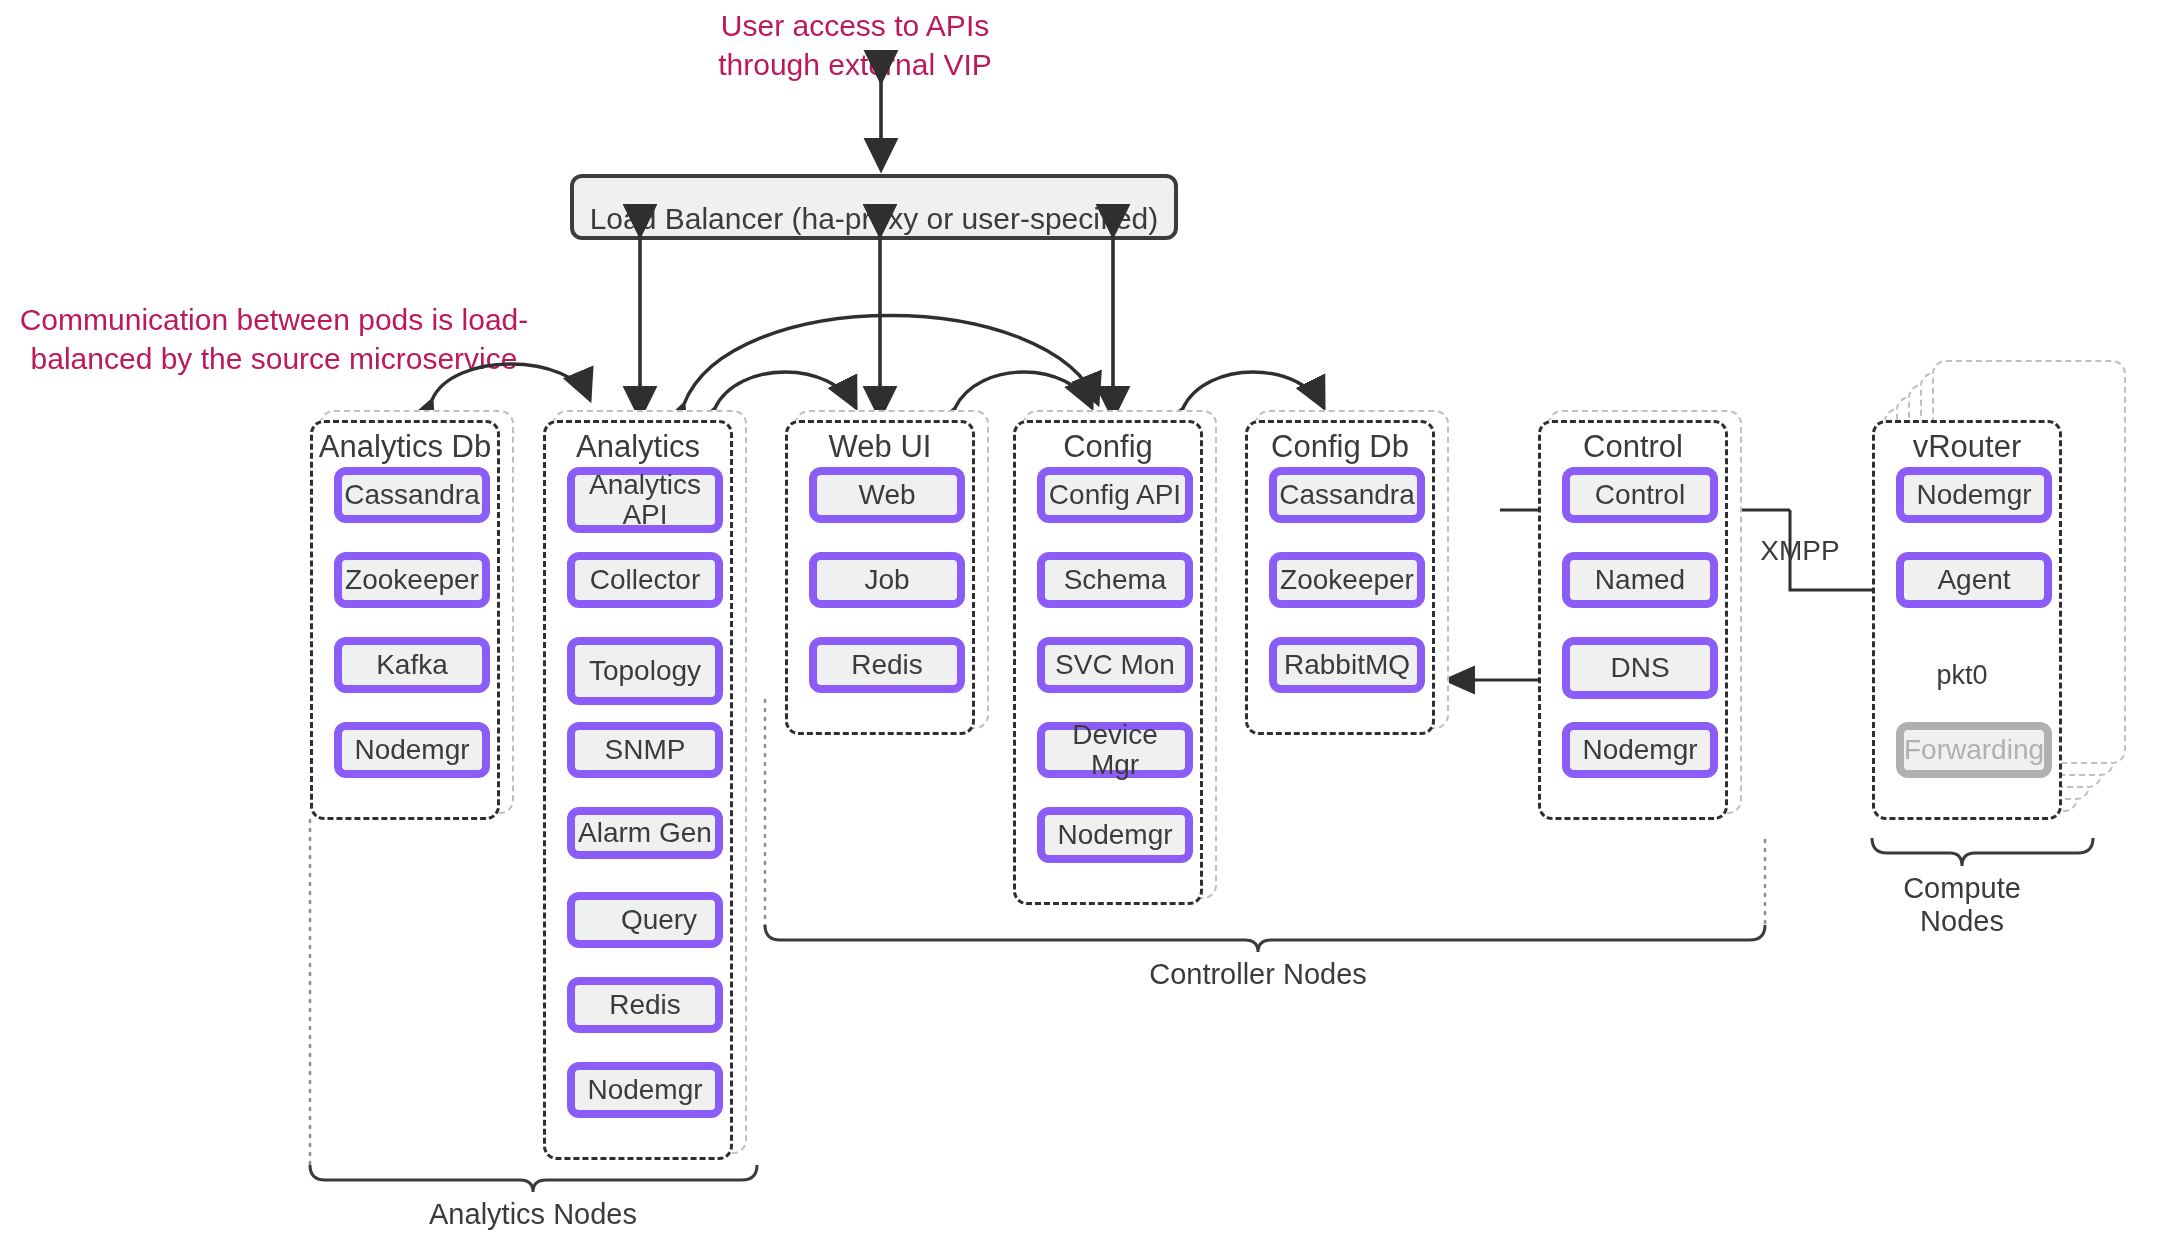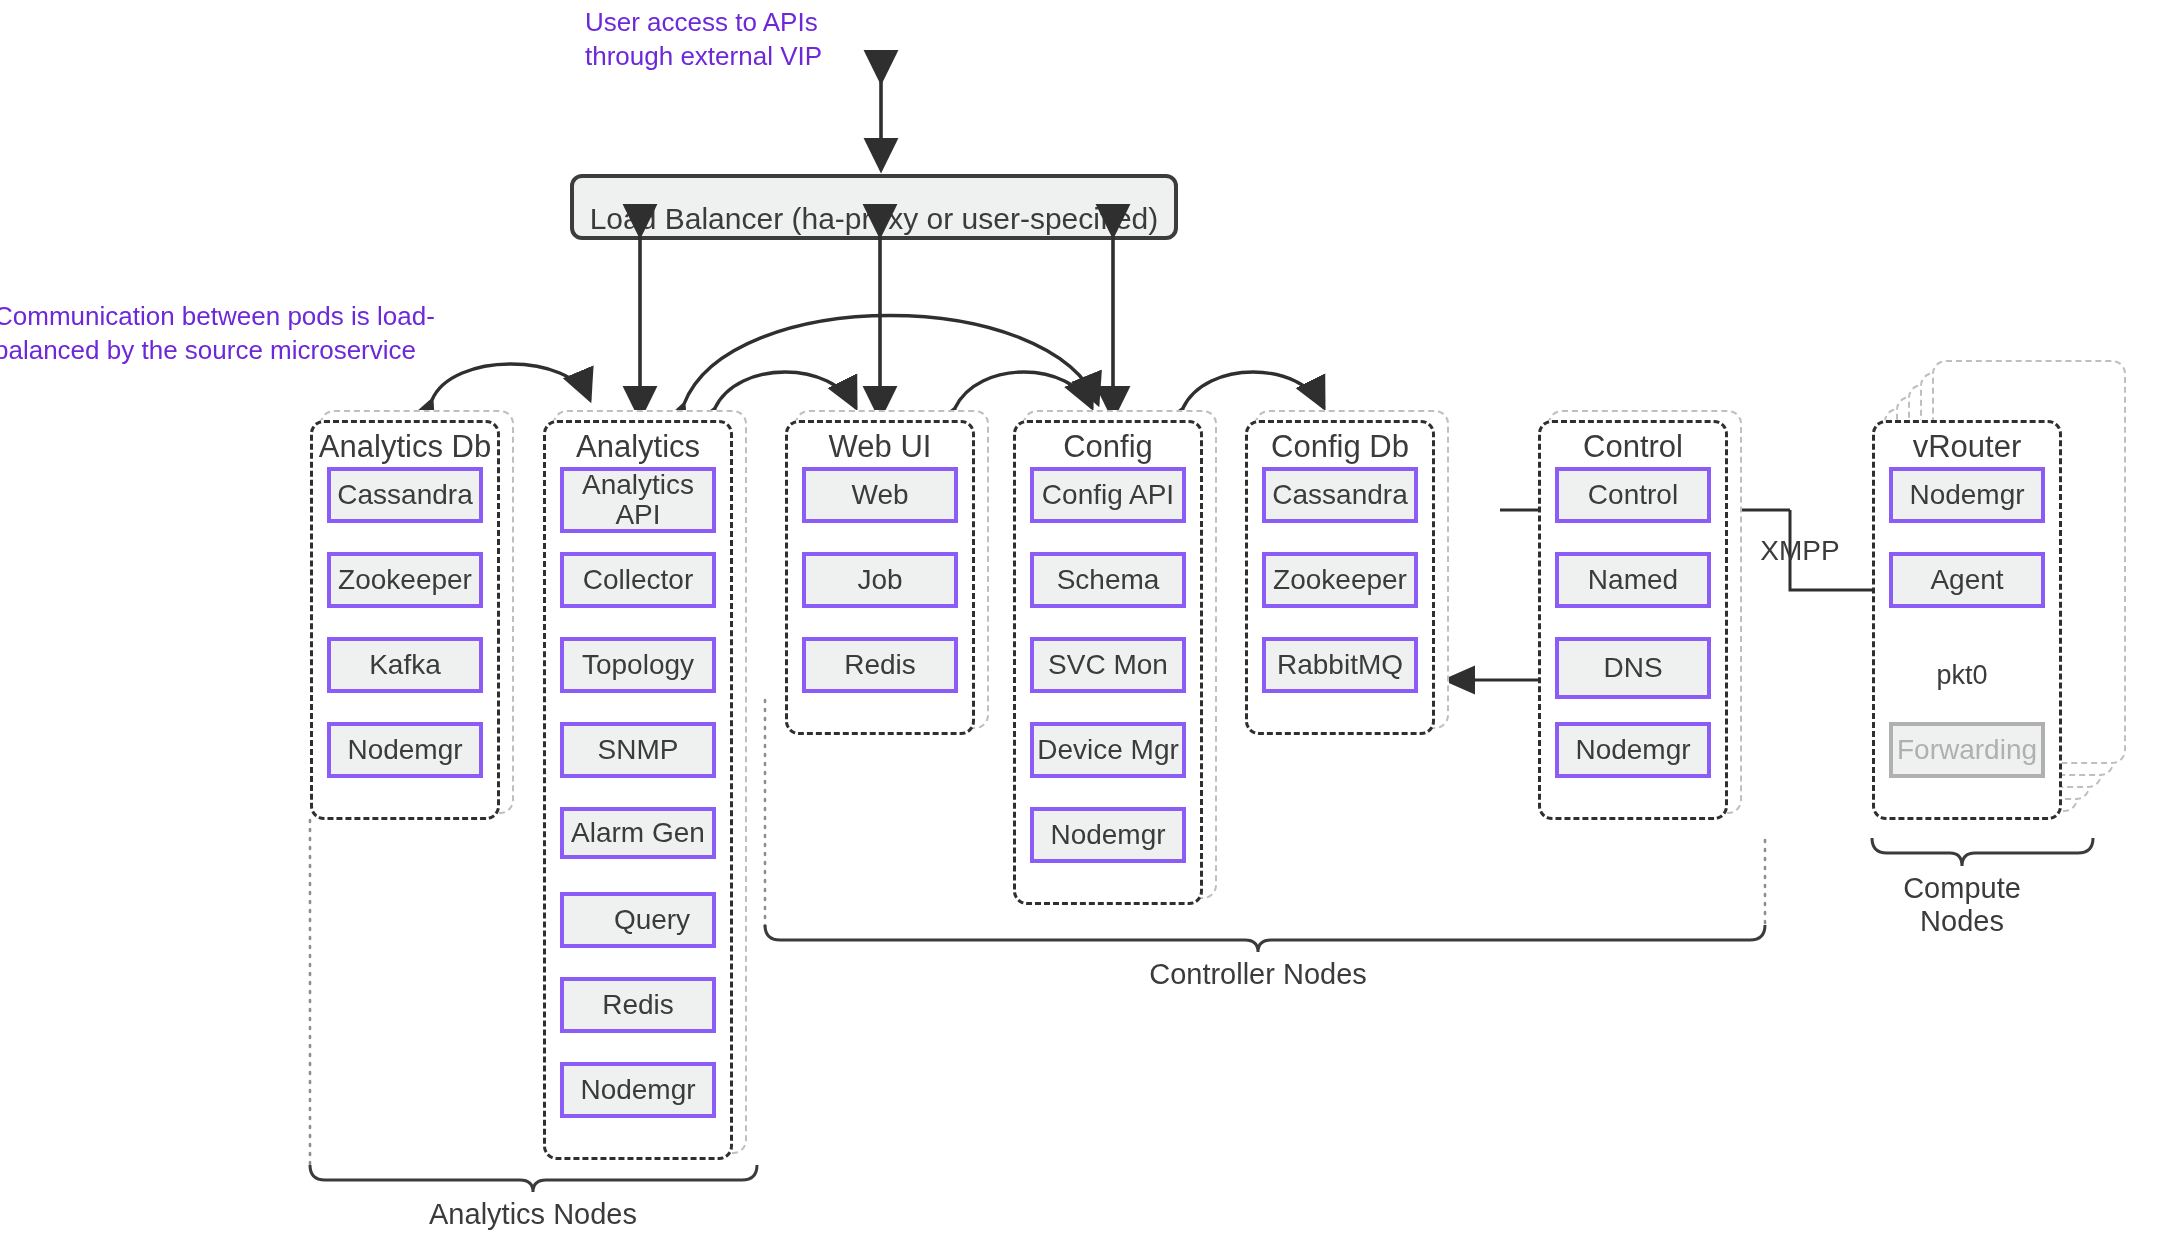--- a/index.html
+++ b/index.html
@@ -2,40 +2,40 @@
 <html><head>
 <meta charset="utf-8">
 <style>
   html,body{margin:0;padding:0;background:#ffffff;}
   body{width:2162px;height:1242px;position:relative;overflow:hidden;
        font-family:"Liberation Sans","DejaVu Sans",sans-serif;color:#3b3b3b;}
   #canvas{position:absolute;inset:0;width:2162px;height:1242px;}
   svg.layer{position:absolute;left:0;top:0;width:2162px;height:1242px;pointer-events:none;}
 
   
-  .note{position:absolute;font-size:26px;line-height:1.30;color:#6d28d9;white-space:pre-line;}
+  .note{position:absolute;text-align:center;font-size:30px;line-height:1.30;color:#be185d;white-space:pre-line;}
   #note-user{left:585px;top:6px;width:540px;}
   #note-comm{left:-6px;top:300px;width:560px;}
 
   
   #load-balancer{position:absolute;left:570px;top:174px;width:600px;height:58px;
       background:#eff0f0;border:4px solid #3c3c3c;border-radius:12px;
       display:flex;align-items:flex-end;justify-content:center;font-size:30px;color:#3b3b3b;}
 
   
   .group{position:absolute;}
   .group .shadow{position:absolute;border:2.5px dashed #bfbfbf;border-radius:14px;background:#ffffff;}
   .group .frame{position:absolute;left:0;top:0;right:0;bottom:0;border:3px dashed #2f2f2f;
       border-radius:14px;background:#ffffff;}
   .group .gtitle{position:absolute;left:0;right:0;top:9px;text-align:center;font-size:31px;color:#3b3b3b;}
 
   
-  .pill{position:absolute;background:#eff0f0;border:4px solid #8b5cf6;border-radius:0;
+  .pill{position:absolute;background:#eff0f0;border:8px solid #8b5cf6;border-radius:12px;
       display:flex;align-items:center;justify-content:center;text-align:center;
-      font-size:28px;line-height:1.06;color:#3b3b3b;box-sizing:border-box;}
+      font-size:28px;line-height:1.06;color:#3b3b3b;box-sizing:border-box;margin-left:7px;}
   .pill.dim{border-color:#b0b0b0;color:#b0b0b0;}
 
   
   .bcap{position:absolute;text-align:center;font-size:29px;color:#3b3b3b;}
 </style>
 </head>
 <body>
 
 <div id="canvas">
 
@@ -129,21 +129,21 @@
     <div class="pill" style="left:17px;top:217px;width:156px;height:56px;">Kafka</div>
     <div class="pill" style="left:17px;top:302px;width:156px;height:56px;">Nodemgr</div>
   </div>
 
   <div class="group" style="left:543px;top:420px;width:190px;height:740px;">
     <div class="shadow" style="left:10px;top:-10px;width:190px;height:740px;"></div>
     <div class="frame"></div>
     <div class="gtitle">Analytics</div>
     <div class="pill" style="left:17px;top:47px;width:156px;height:66px;">Analytics API</div>
     <div class="pill" style="left:17px;top:132px;width:156px;height:56px;">Collector</div>
-    <div class="pill" style="left:17px;top:217px;width:156px;height:56px;text-align:center;">Topology</div>
+    <div class="pill" style="left:17px;top:217px;width:156px;height:68px;text-align:center;">Topology</div>
     <div class="pill" style="left:17px;top:302px;width:156px;height:56px;">SNMP</div>
     <div class="pill" style="left:17px;top:387px;width:156px;height:52px;">Alarm Gen</div>
     <div class="pill" style="left:17px;top:472px;width:156px;height:56px;padding-left:28px;">Query</div>
     <div class="pill" style="left:17px;top:557px;width:156px;height:56px;">Redis</div>
     <div class="pill" style="left:17px;top:642px;width:156px;height:56px;">Nodemgr</div>
   </div>
 
   <div class="group" style="left:785px;top:420px;width:190px;height:315px;">
     <div class="shadow" style="left:10px;top:-10px;width:190px;height:315px;"></div>
     <div class="frame"></div>

